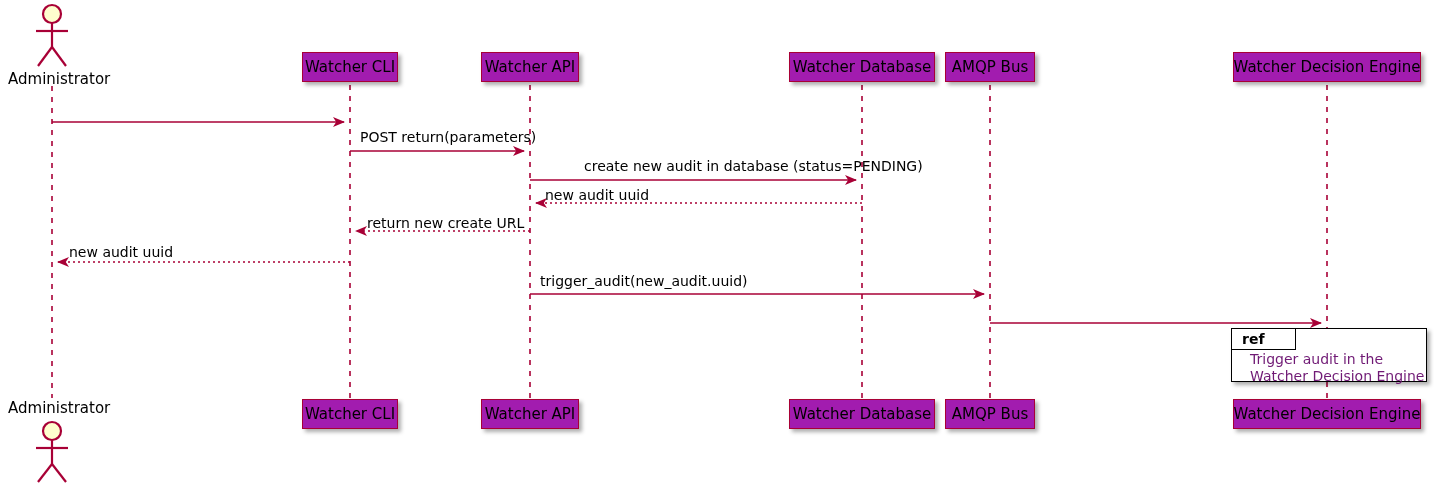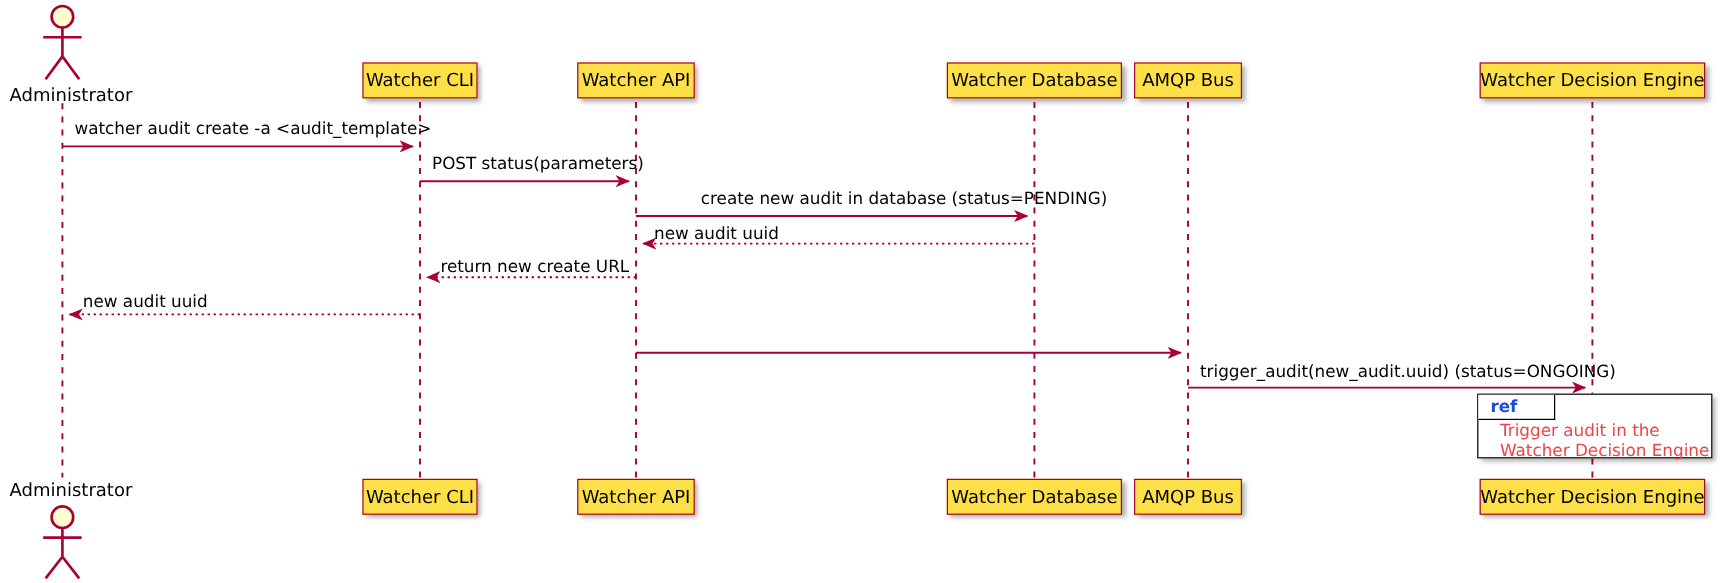--- a/index.html
+++ b/index.html
@@ -20,21 +20,21 @@
   svg.layer {
     position: absolute;
     left: 0;
     top: 0;
     width: 1434px;
     height: 486px;
   }
   .participant-box {
     position: absolute;
     box-sizing: border-box;
-    background: #fde047;
+    background: #a21caf;
     border: 1.5px solid #A80036;
     box-shadow: 3px 3px 4px rgba(0,0,0,0.32);
     display: flex;
     align-items: center;
     justify-content: center;
     font-size: 15px;
     color: #000000;
     line-height: 1;
     white-space: nowrap;
   }
@@ -69,29 +69,29 @@
     border-right: 1.5px solid #000000;
     border-bottom: 1.5px solid #000000;
     background: #FFFFFF;
   }
   .ref-tab-label {
     position: absolute;
     left: 10px;
     top: 3px;
     font-size: 14px;
     font-weight: bold;
-    color: #1d4ed8;
+    color: #000000;
     line-height: 1;
   }
   .ref-body {
     position: absolute;
     left: 18px;
     top: 22px;
     font-size: 14px;
-    color: #ef4444;
+    color: #701a75;
     line-height: 17px;
     white-space: nowrap;
   }
 </style>
 </head>
 <body>
 
 <div id="diagram-root">
 
   <svg class="layer" viewBox="0 0 1434 486" xmlns="http://www.w3.org/2000/svg">
@@ -169,27 +169,26 @@
   <div class="participant-box" style="left:945px; top:399px; width:90px; height:30px;">
     <span>AMQP Bus</span>
   </div>
   <div class="participant-box" style="left:1233px; top:399px; width:188px; height:30px;">
     <span>Watcher Decision Engine</span>
   </div>
 
   <div class="actor-label" style="left:8px; top:70px;">Administrator</div>
   <div class="actor-label" style="left:8px; top:399px;">Administrator</div>
 
-  <div class="msg-label" style="left:62px; top:101px;">watcher audit create -a &lt;audit_template&gt;</div>
-  <div class="msg-label" style="left:360px; top:130px;">POST status(parameters)</div>
+  <div class="msg-label" style="left:360px; top:130px;">POST return(parameters)</div>
   <div class="msg-label" style="left:540px; top:159px;margin-left:44px;">create new audit in database (status=PENDING)</div>
   <div class="msg-label" style="left:545px; top:188px;">new audit uuid</div>
   <div class="msg-label" style="left:367px; top:216px;">return new create URL</div>
   <div class="msg-label" style="left:69px; top:245px;">new audit uuid</div>
-  <div class="msg-label" style="left:1000px; top:303px;">trigger_audit(new_audit.uuid) (status=ONGOING)</div>
+  <div class="msg-label" style="left:540px; top:274px;">trigger_audit(new_audit.uuid)</div>
 
   <div class="ref-box" style="left:1231px; top:328px; width:196px; height:54px;">
     <div class="ref-tab"></div>
     <div class="ref-tab-label">ref</div>
     <div class="ref-body" style="top:22px;">Trigger audit in the</div>
     <div class="ref-body" style="top:39px;">Watcher Decision Engine</div>
   </div>
 
 </div>
 

